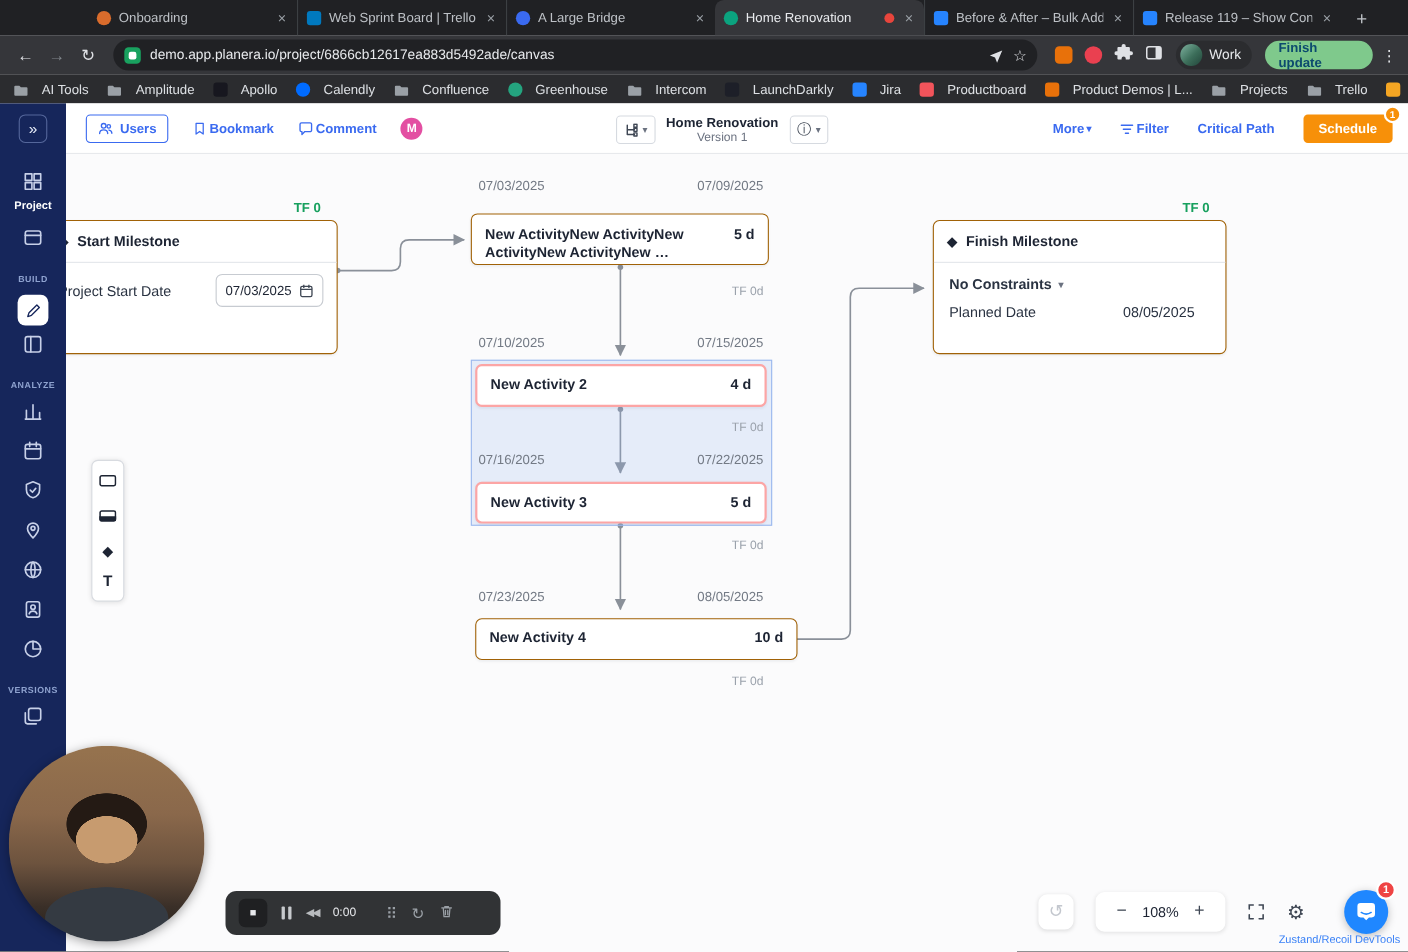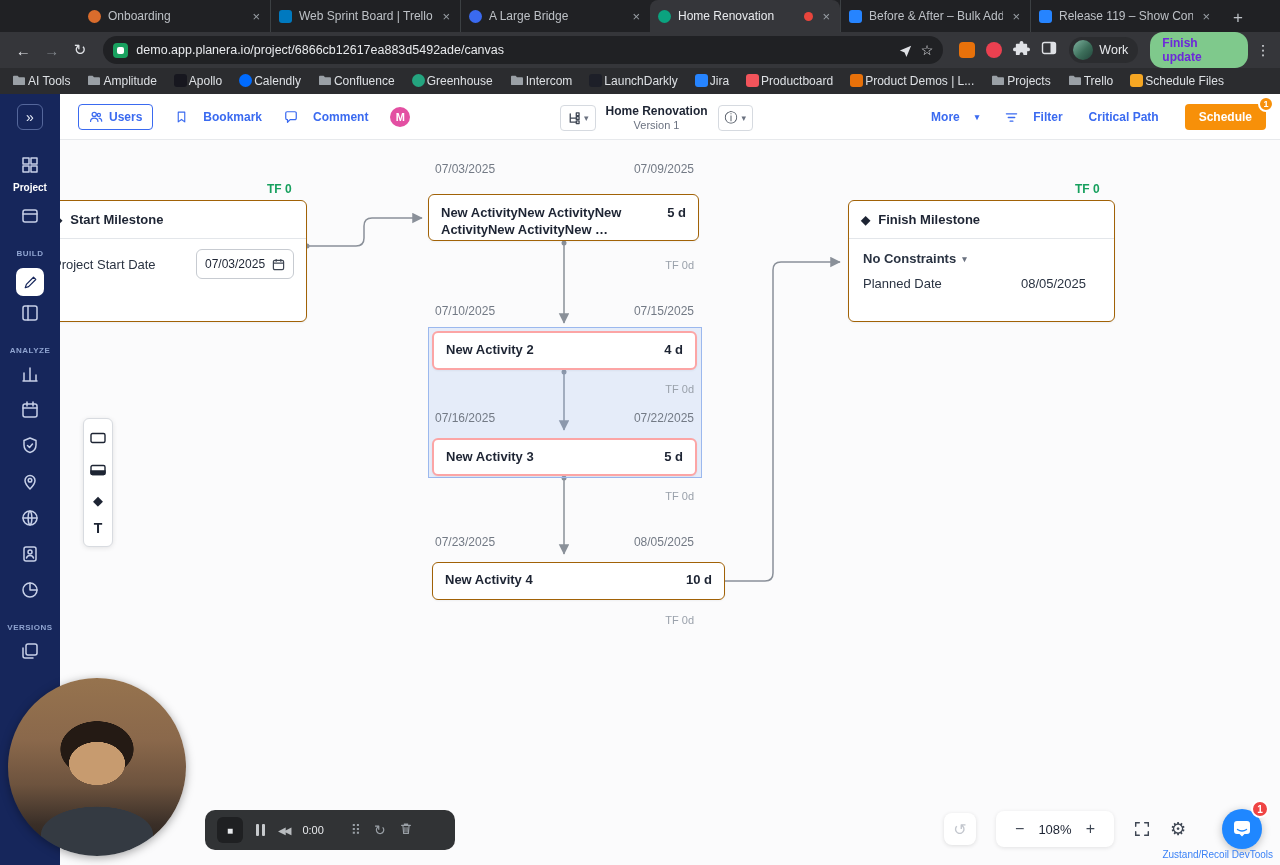--- a/index.html
+++ b/index.html
@@ -24,45 +24,45 @@
   .omnibox{flex:none;width:840px;height:28px;margin:0 8px;background:#202124;border-radius:14px;display:flex;align-items:center;padding:0 10px;gap:8px}
   .siteic{width:15px;height:15px;border-radius:4px;background:#19a15f;position:relative;flex:none}
   .siteic::after{content:"";position:absolute;left:4px;top:4px;width:7px;height:7px;border-radius:2px;background:#fff}
   .url{flex:1;color:#e8eaed;font-size:12.5px;white-space:nowrap;overflow:hidden}
   .obicon{color:#dfe1e5;font-size:14px;flex:none;display:flex;align-items:center}
   .extrow{display:flex;align-items:center;gap:11px;margin-left:6px}
   .ext-sq{width:16px;height:16px;border-radius:4px}
   .ext-ci{width:16px;height:16px;border-radius:50%}
   .profile{display:flex;align-items:center;gap:6px;background:#2b2c2f;border-radius:14px;height:26px;padding:0 10px 0 4px;color:#e8eaed;font-size:12.5px;margin-left:10px}
   .pav{width:20px;height:20px;border-radius:50%;background:linear-gradient(135deg,#7fb3a0 0%,#3c6e5a 55%,#22443a 100%)}
-  .updatechip{background:#7fc98c;color:#6d28d9;font-size:12px;font-weight:700;height:36px;border-radius:13px;display:flex;align-items:center;padding:0 12px;margin-left:10px}
+  .updatechip{background:#7fc98c;color:#0c4a6e;font-size:12px;font-weight:700;height:26px;border-radius:13px;display:flex;align-items:center;padding:0 12px;margin-left:10px}
   .kebab{color:#dfe1e5;font-size:14px;margin-left:6px}
 
   
   .bmbar{position:absolute;left:0;top:68px;width:1280px;height:26px;background:#2b2c2f;display:flex;align-items:center;padding:0 12px;gap:17px;overflow:hidden}
-  .bm{display:flex;align-items:flex-start;gap:2px;color:#dde0e4;font-size:12px;white-space:nowrap}
+  .bm{display:flex;align-items:flex-end;gap:12px;color:#dde0e4;font-size:12px;white-space:nowrap}
   .bm .bi{width:13px;height:13px;border-radius:3px;flex:none}
   .bm svg{flex:none}
 
   
   .sidebar{position:absolute;left:0;top:94px;width:60px;height:771px;background:#16265b;display:flex;flex-direction:column;align-items:center;padding-top:10px;z-index:5}
   .sb-expand{width:26px;height:26px;border:1px solid #55679b;border-radius:6px;color:#e7ecf8;font-size:14px;display:flex;align-items:center;justify-content:center;margin-bottom:22px}
   .sb-ic{width:26px;height:26px;display:flex;align-items:center;justify-content:center}
   .sb-ic svg{stroke:#c7d0e8;fill:none;stroke-width:1.5;stroke-linecap:round;stroke-linejoin:round}
   .sb-label{font-size:10px;font-weight:700;color:#fff;margin:4px 0 10px}
   .sb-sec{font-size:8px;font-weight:700;letter-spacing:.5px;color:#8fa3d0;margin:20px 0 6px}
   .sb-active{width:28px;height:28px;background:#fff;border-radius:7px;display:flex;align-items:center;justify-content:center;margin:4px 0}
   .sb-active svg{stroke:#16265b;fill:none;stroke-width:1.6;stroke-linecap:round;stroke-linejoin:round}
   .sb-gap{height:10px}
 
   
   .apptb{position:absolute;left:60px;top:94px;width:1220px;height:46px;background:#fff;border-bottom:1px solid #e7e9ec;display:flex;align-items:center;padding-left:18px;z-index:4}
   .tb-left{display:flex;align-items:center;gap:22px}
   .users-btn{display:flex;align-items:center;gap:6px;border:1px solid #3a6af0;border-radius:4px;height:26px;padding:0 10px;font-size:12px;font-weight:600;color:#3a6af0}
-  .tb-link{display:flex;align-items:center;gap:15px;font-size:12px;font-weight:600;color:#3a6af0}
+  .tb-link{display:flex;align-items:center;gap:2px;font-size:12px;font-weight:600;color:#3a6af0}
   .tb-link svg,.users-btn svg{stroke:#3a6af0;fill:none;stroke-width:1.4;stroke-linecap:round;stroke-linejoin:round}
   .avatarM{width:20px;height:20px;border-radius:50%;background:#e34fa2;color:#fff;font-size:11px;font-weight:700;display:flex;align-items:center;justify-content:center}
   .tb-center{position:absolute;left:500px;top:10px;display:flex;align-items:center;gap:10px}
   .mini-dd{height:26px;border:1px solid #d6dae0;border-radius:4px;display:flex;align-items:center;gap:4px;padding:0 6px;color:#3f4754;font-size:12px}
   .mini-dd svg{stroke:#3f4754;fill:none;stroke-width:1.4;stroke-linecap:round;stroke-linejoin:round}
   .proj-title{text-align:center;line-height:1.25}
   .proj-title .t1{font-size:12px;font-weight:700;color:#1d2433}
   .proj-title .t2{font-size:11px;color:#6b7280}
   .caret{font-size:9px;color:#6b7280}
   .tb-right{position:absolute;right:14px;top:10px;display:flex;align-items:center;gap:26px}

